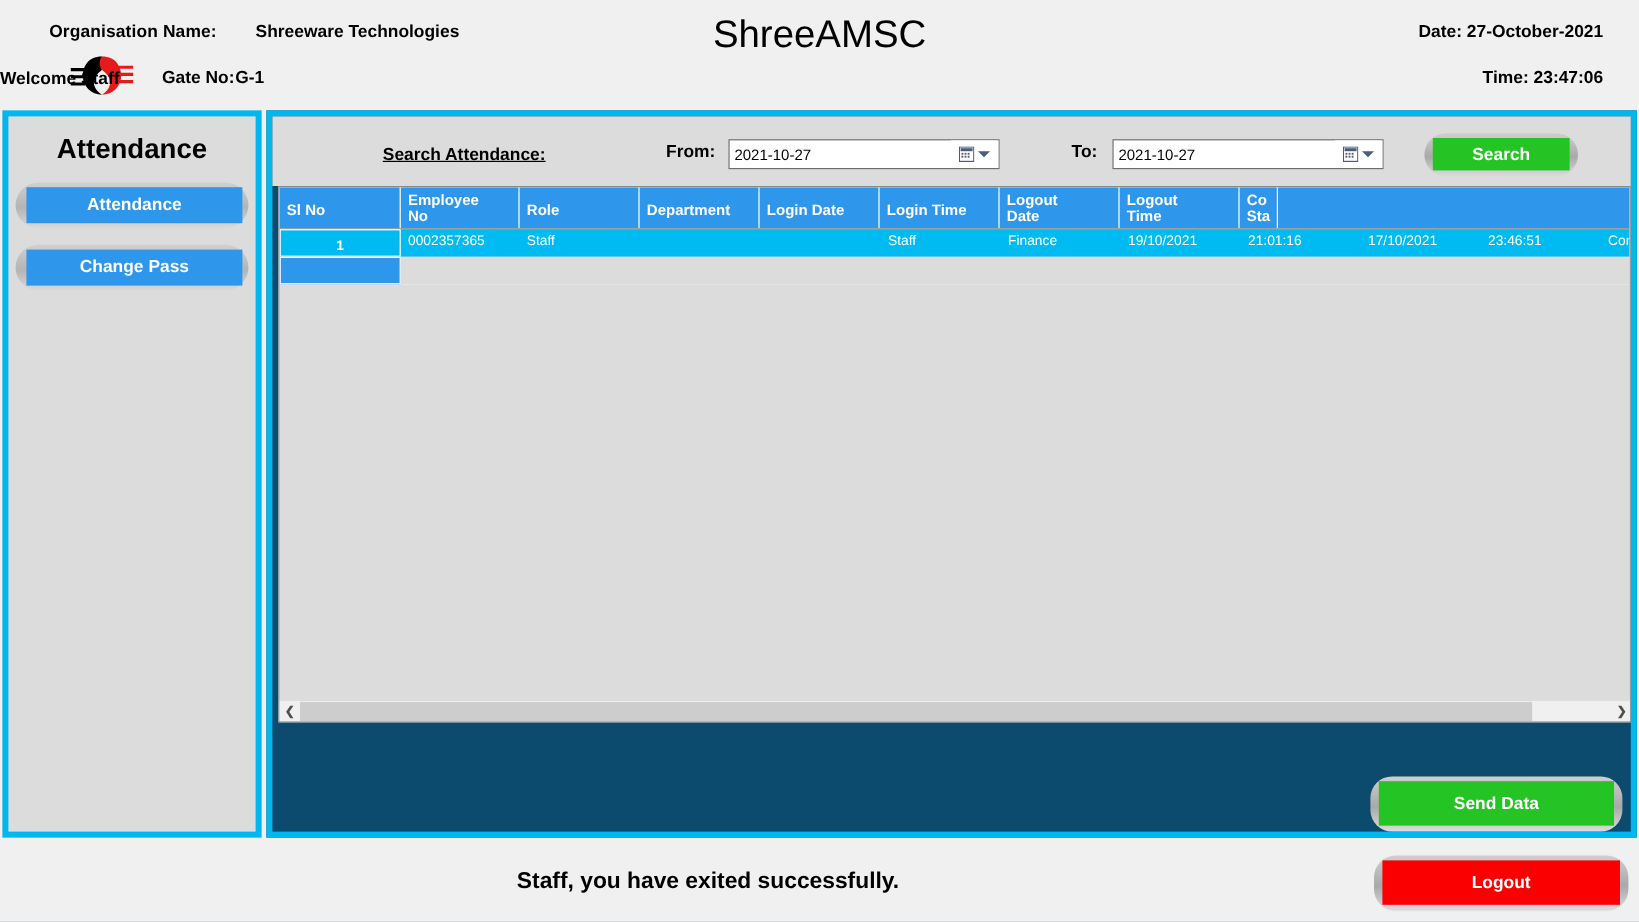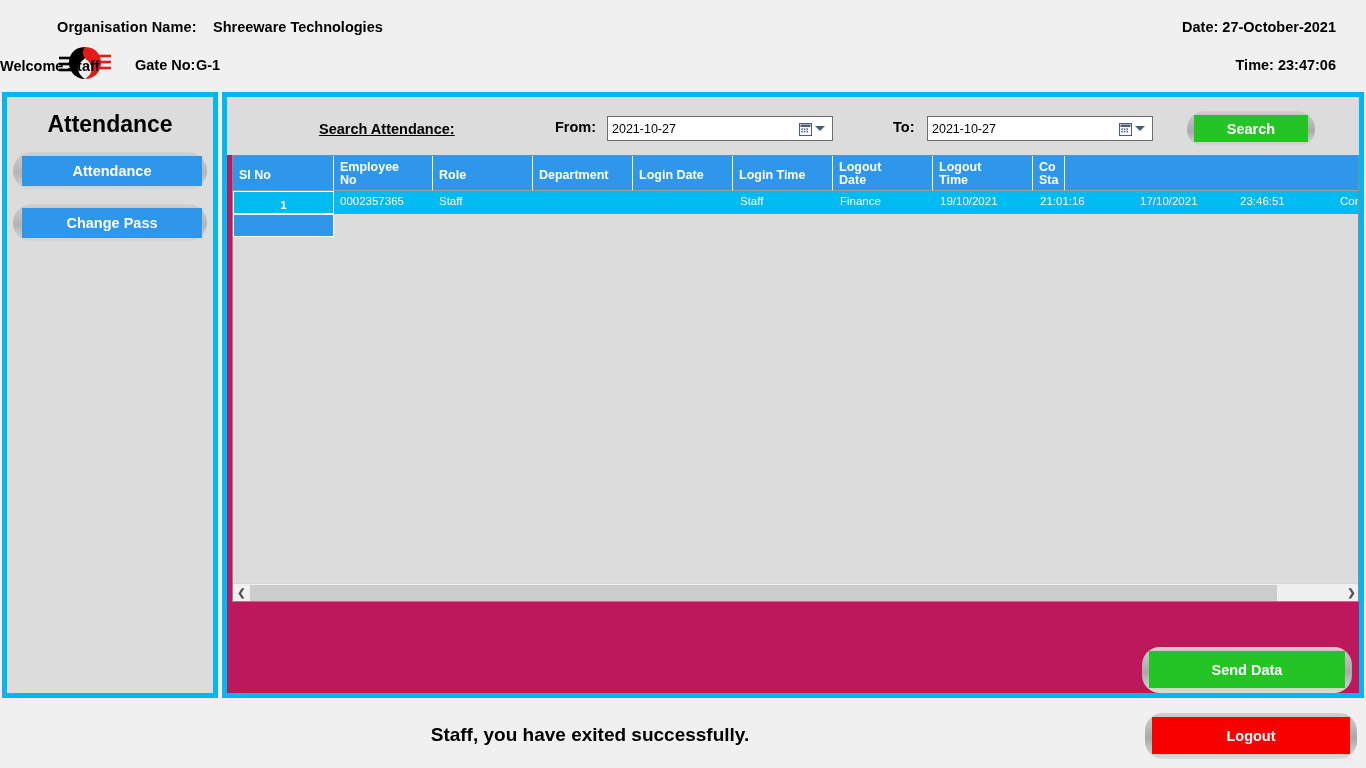--- a/index.html
+++ b/index.html
@@ -11,21 +11,21 @@
     overflow: hidden;
   }
   #app { position: relative; width: 1366px; height: 768px; }
 
   
   #header {
     position: absolute; left: 0; top: 0; width: 1366px; height: 89px;
     background: #eff0ef;
   }
   .hdr-org-label {
-    position: absolute; left: 57px; top: 19px;
+    position: absolute; left: 41px; top: 19px;
     font-size: 14.5px; font-weight: bold; color: #000;
     letter-spacing: .1px;
   }
   .hdr-org-value {
     position: absolute; left: 213px; top: 19px;
     font-size: 14.5px; font-weight: bold; color: #000;
   }
   .hdr-gate-label {
     position: absolute; left: 135px; top: 57px;
     font-size: 14.5px; font-weight: bold; color: #000;
@@ -78,21 +78,21 @@
     position: absolute; left: 9px; top: 4px; width: 180px; height: 30px;
     background: #2e97ec;
     color: #fff; font-size: 14.5px; font-weight: bold;
     display: flex; align-items: center; justify-content: center;
     border: 0; cursor: pointer;
     font-family: "Liberation Sans", sans-serif;
   }
 
   #right-panel {
     position: absolute; left: 222px; top: 92px; width: 1142px; height: 606px;
-    background: #be185d;
+    background: #0c4a6e;
     border: 5px solid #00b7f0;
   }
 
   
   #searchbar {
     position: relative; width: 100%; height: 58px; background: #dcdcdc;
   }
   .search-label {
     position: absolute; left: 92px; top: 24px;
     font-size: 14.5px; font-weight: bold; color: #000;
@@ -240,20 +240,21 @@
           <line x1="42" y1="24" x2="54" y2="24"></line>
         </g>
         <path d="M28 3 C16 3 12 12 12 19 C12 28 19 35 28 35 C22 31 20 26 22 21 C24 16 30 15 30 9 C30 6 29 4 28 3 Z" fill="#000"></path>
         <path d="M28 3 C40 3 44 12 44 19 C44 28 37 35 28 35 C34 31 36 26 34 21 C32 16 26 15 26 9 C26 6 27 4 28 3 Z" fill="#e31b1b"></path>
       </svg>
     </div>
 
     <div class="hdr-gate-label">Gate No:</div>
     <div class="hdr-gate-value">G-1</div>
 
+    <div class="hdr-title">ShreeAMSC</div>
     <div class="hdr-welcome">Welcome Staff</div>
 
     <div class="hdr-date">Date: 27-October-2021</div>
     <div class="hdr-time">Time: 23:47:06</div>
   </div>
 
   <div id="left-panel">
     <div class="sidebar-title">Attendance</div>
 
     <div class="side-btn-wrap">

